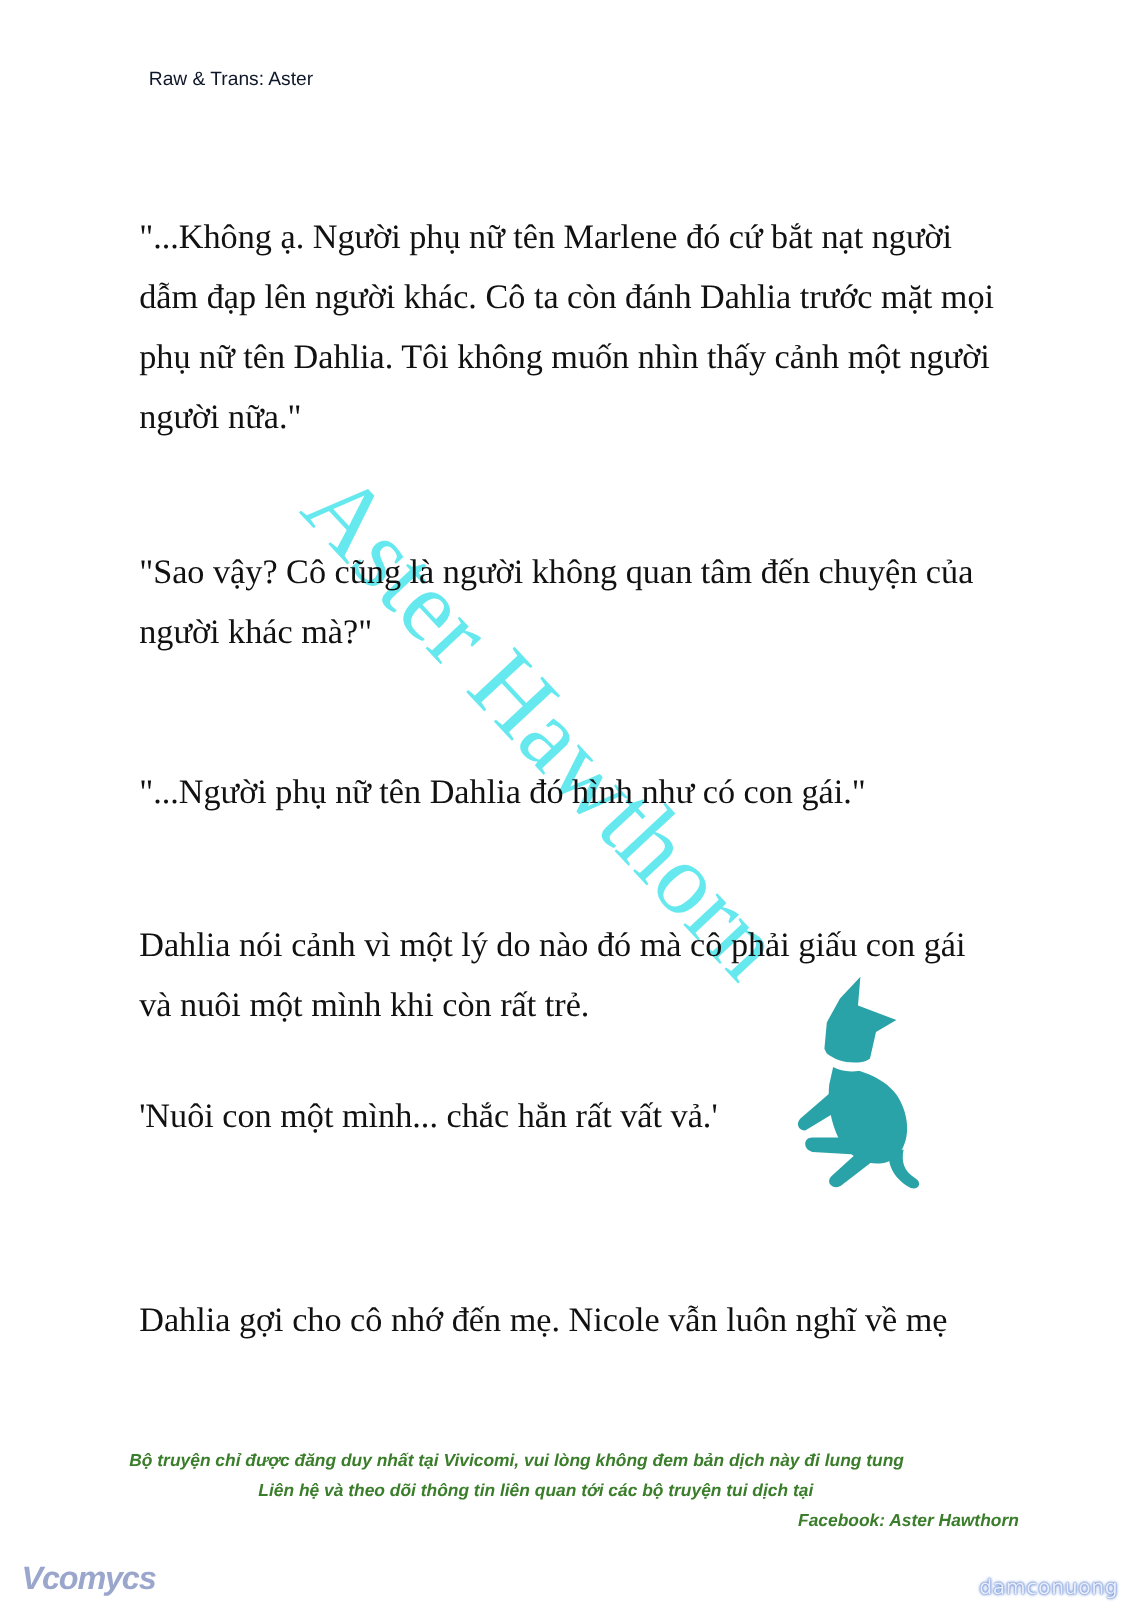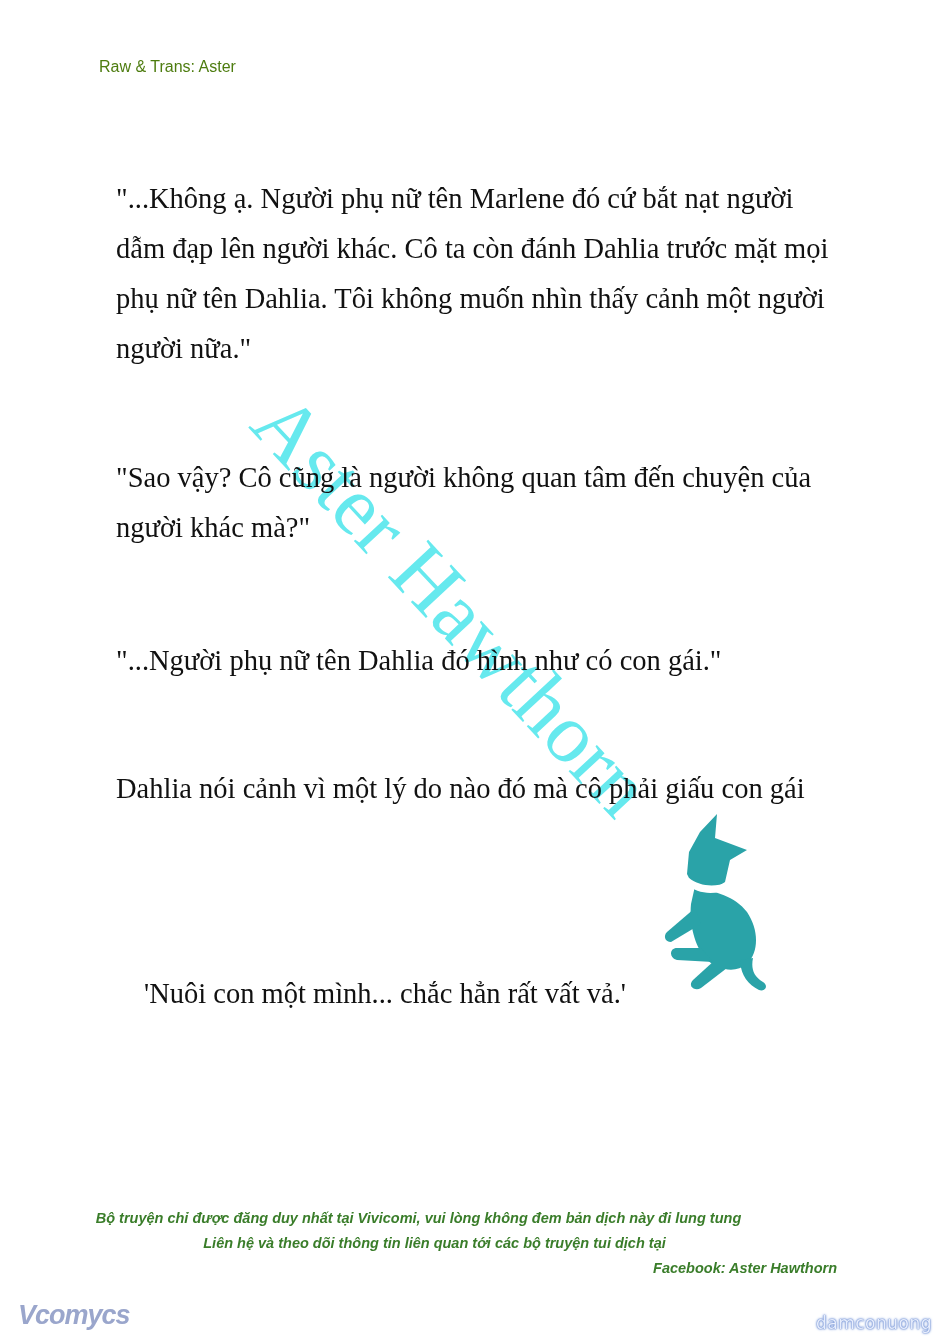--- a/index.html
+++ b/index.html
@@ -8,25 +8,25 @@
       background: #ffffff;
     }
     body {
       width: 950px;
       height: 1343px;
       position: relative;
       overflow: hidden;
     }
     .header {
       position: absolute;
-      left: 99px;
+      left: 124px;
       top: 58px;
       font-family: "Liberation Sans", sans-serif;
       font-size: 16px;
-      color: #4d7c0f;
+      color: #0f172a;
     }
     .para {
       position: absolute;
       left: 116px;
       width: 740px;
       font-family: "Liberation Serif", serif;
       font-size: 28.5px;
       line-height: 50px;
       color: #111111;
       margin: 0;
@@ -54,21 +54,21 @@
     .cat {
       position: absolute;
       left: 655px;
       top: 812px;
       width: 125px;
       height: 180px;
       z-index: 1;
     }
     .footer {
       position: absolute;
-      left: 0;
+      left: 12px;
       width: 837px;
       text-align: center;
       font-family: "Liberation Sans", sans-serif;
       font-style: italic;
       font-weight: bold;
       font-size: 14.5px;
       color: #3a7d2a;
     }
     .logo-left {
       position: absolute;
@@ -130,27 +130,29 @@
     <span class="line">"Sao vậy? Cô cũng là người không quan tâm đến chuyện của</span>
     <span class="line">người khác mà?"</span>
   </div>
 
   <div class="para" style="top:636px;">
     <span class="line">"...Người phụ nữ tên Dahlia đó hình như có con gái."</span>
   </div>
 
   <div class="para" style="top:764px;">
     <span class="line">Dahlia nói cảnh vì một lý do nào đó mà cô phải giấu con gái</span>
+    <span class="line">và nuôi một mình khi còn rất trẻ.</span>
   </div>
 
-  <div class="para" style="top:969px;margin-left:28px;">
+  <div class="para" style="top:906px;">
     <span class="line">'Nuôi con một mình... chắc hẳn rất vất vả.'</span>
   </div>
 
   <div class="para" style="top:1076px;">
+    <span class="line">Dahlia gợi cho cô nhớ đến mẹ. Nicole vẫn luôn nghĩ về mẹ</span>
   </div>
 </div>
 
 <div class="footer" style="top:1210px;">Bộ truyện chỉ được đăng duy nhất tại Vivicomi, vui lòng không đem bản dịch này đi lung tung</div>
 <div class="footer" style="top:1235px;margin-left:16px;">Liên hệ và theo dõi thông tin liên quan tới các bộ truyện tui dịch tại</div>
 <div class="footer" style="top:1260px;text-align:right;">Facebook: Aster Hawthorn</div>
 
 <div class="logo-left">Vcomycs</div>
 <div class="logo-right">damconuong</div>
 

